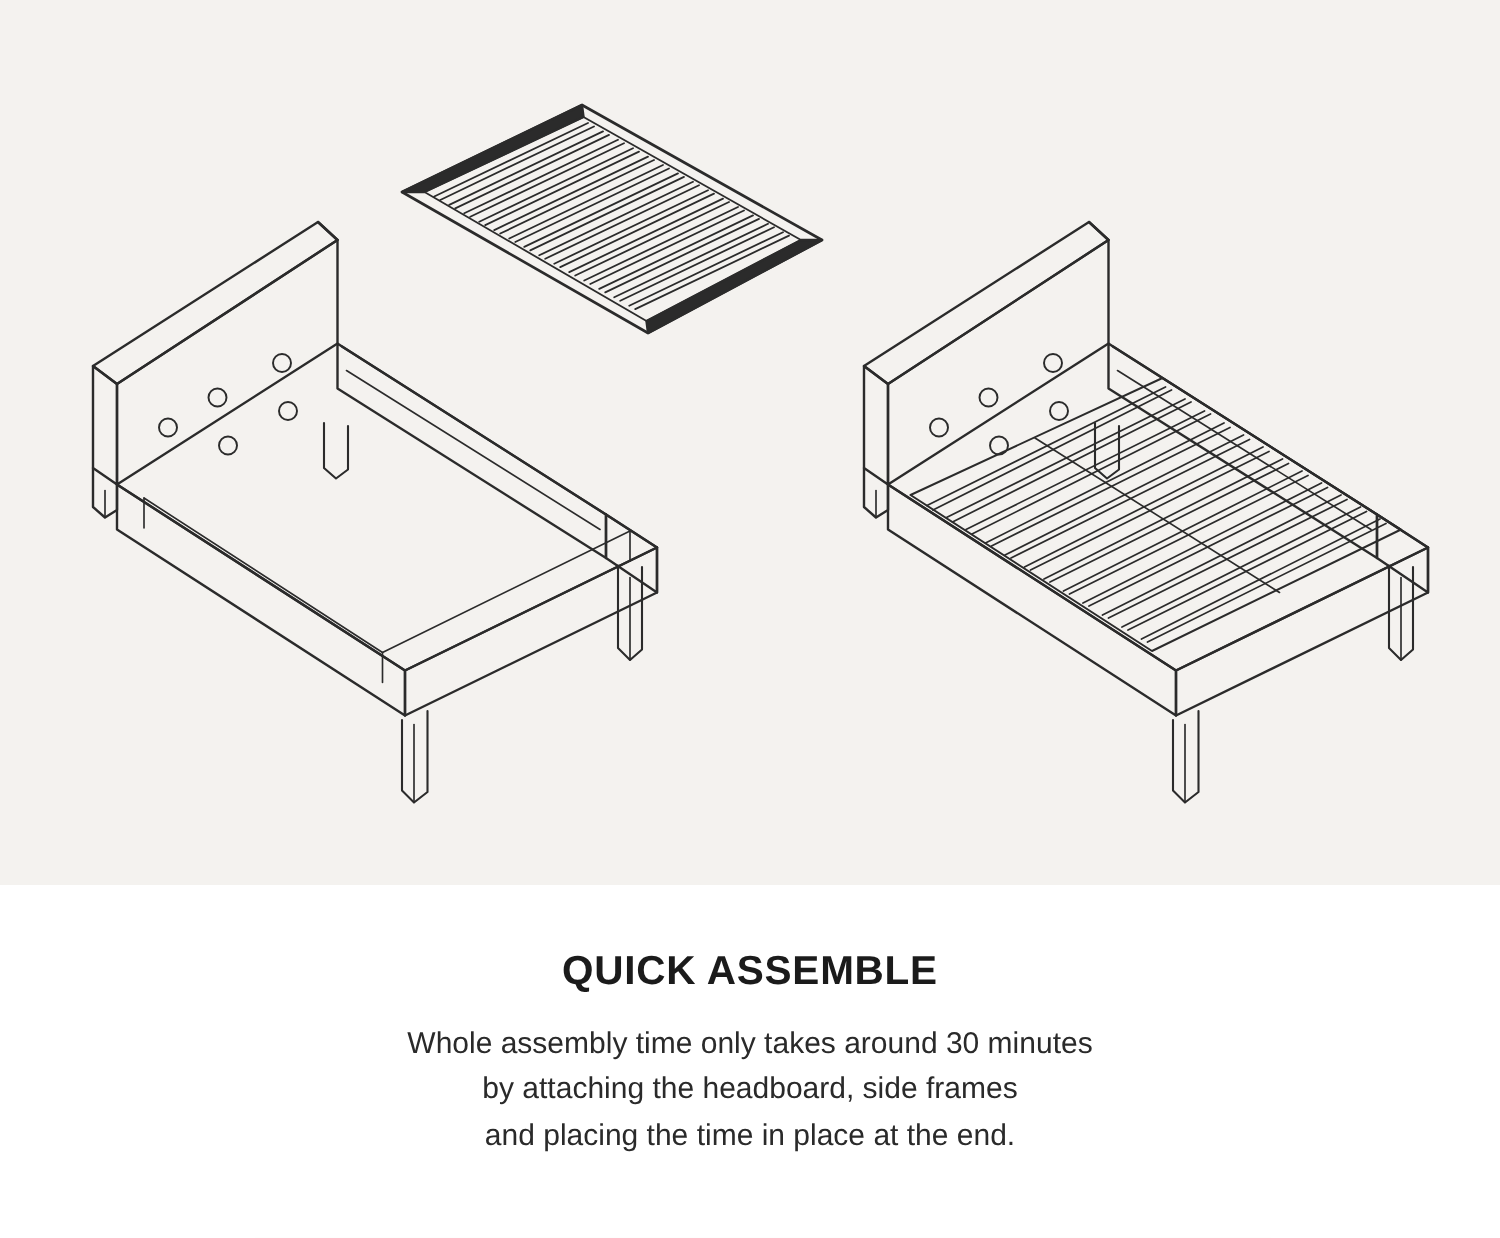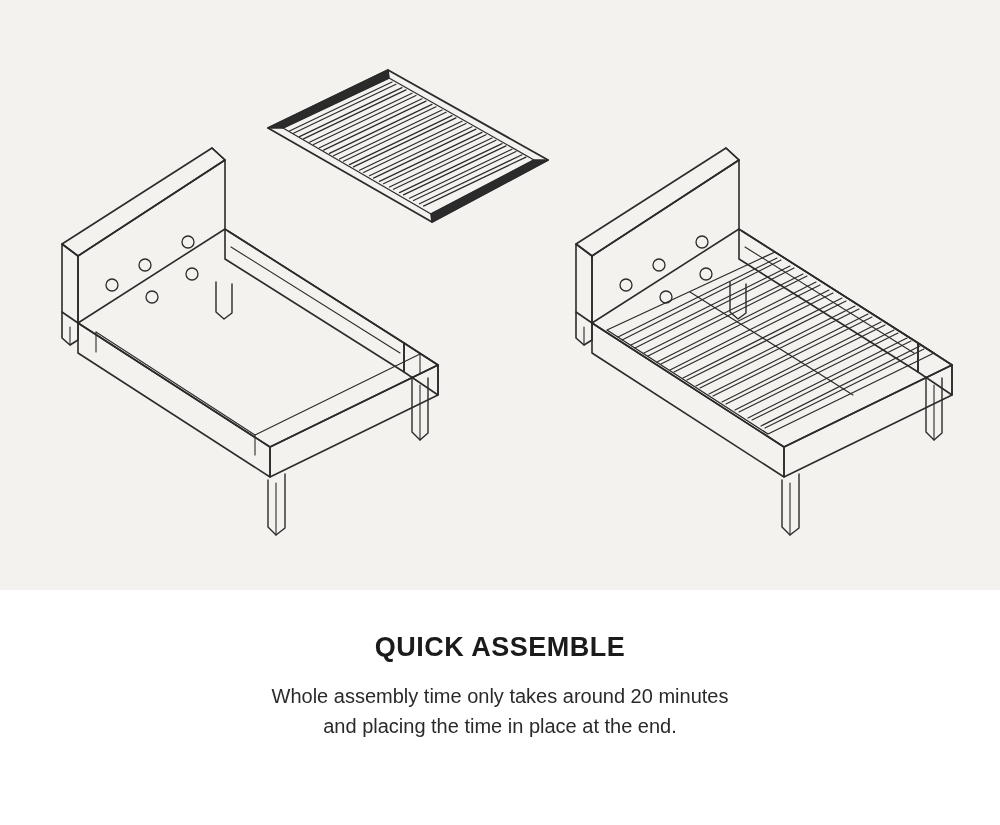--- a/index.html
+++ b/index.html
@@ -223,18 +223,19 @@
           <path d="M790 535 L790 483" stroke-width="1.1"></path>
         </g>
 
       </g>
     </svg>
   </div>
 
   <div class="caption-panel">
     <h2 class="caption-title">QUICK ASSEMBLE</h2>
     <p class="caption-body">
-      <span class="caption-line">Whole assembly time only takes around 20 minutes</span>
+      <span class="caption-line">Whole assembly time only takes around 30 minutes</span>
+      <span class="caption-line">by attaching the headboard, side frames</span>
       <span class="caption-line">and placing the time in place at the end.</span>
     </p>
   </div>
 
 </div>
 
 </body></html>

